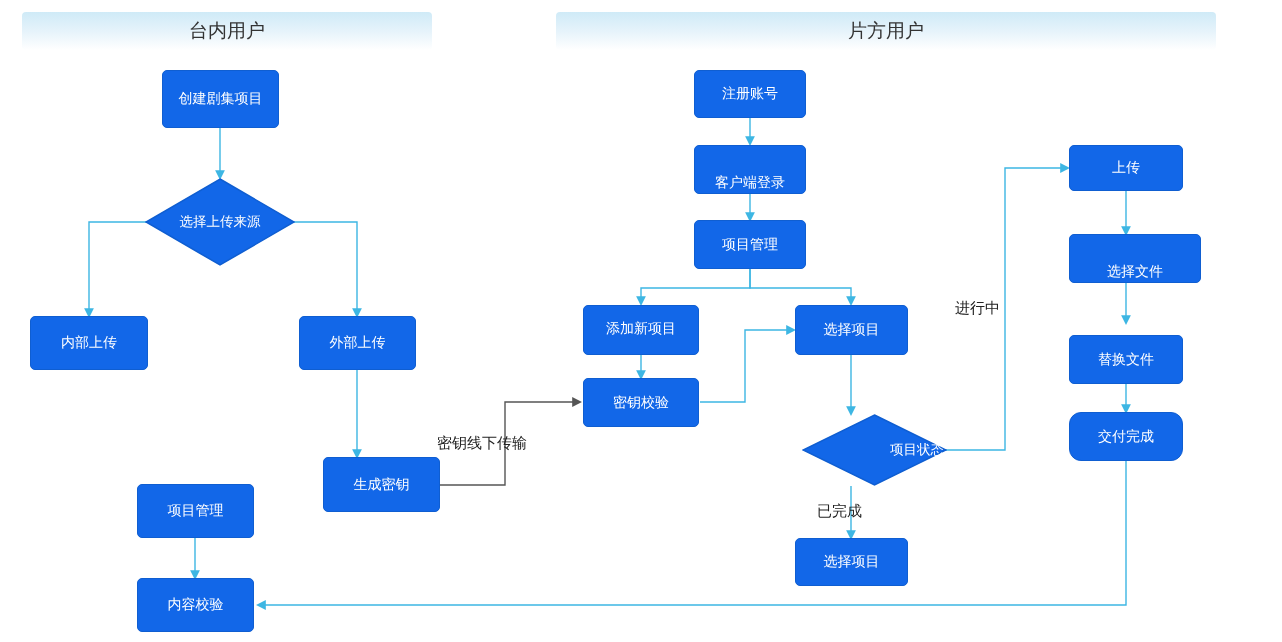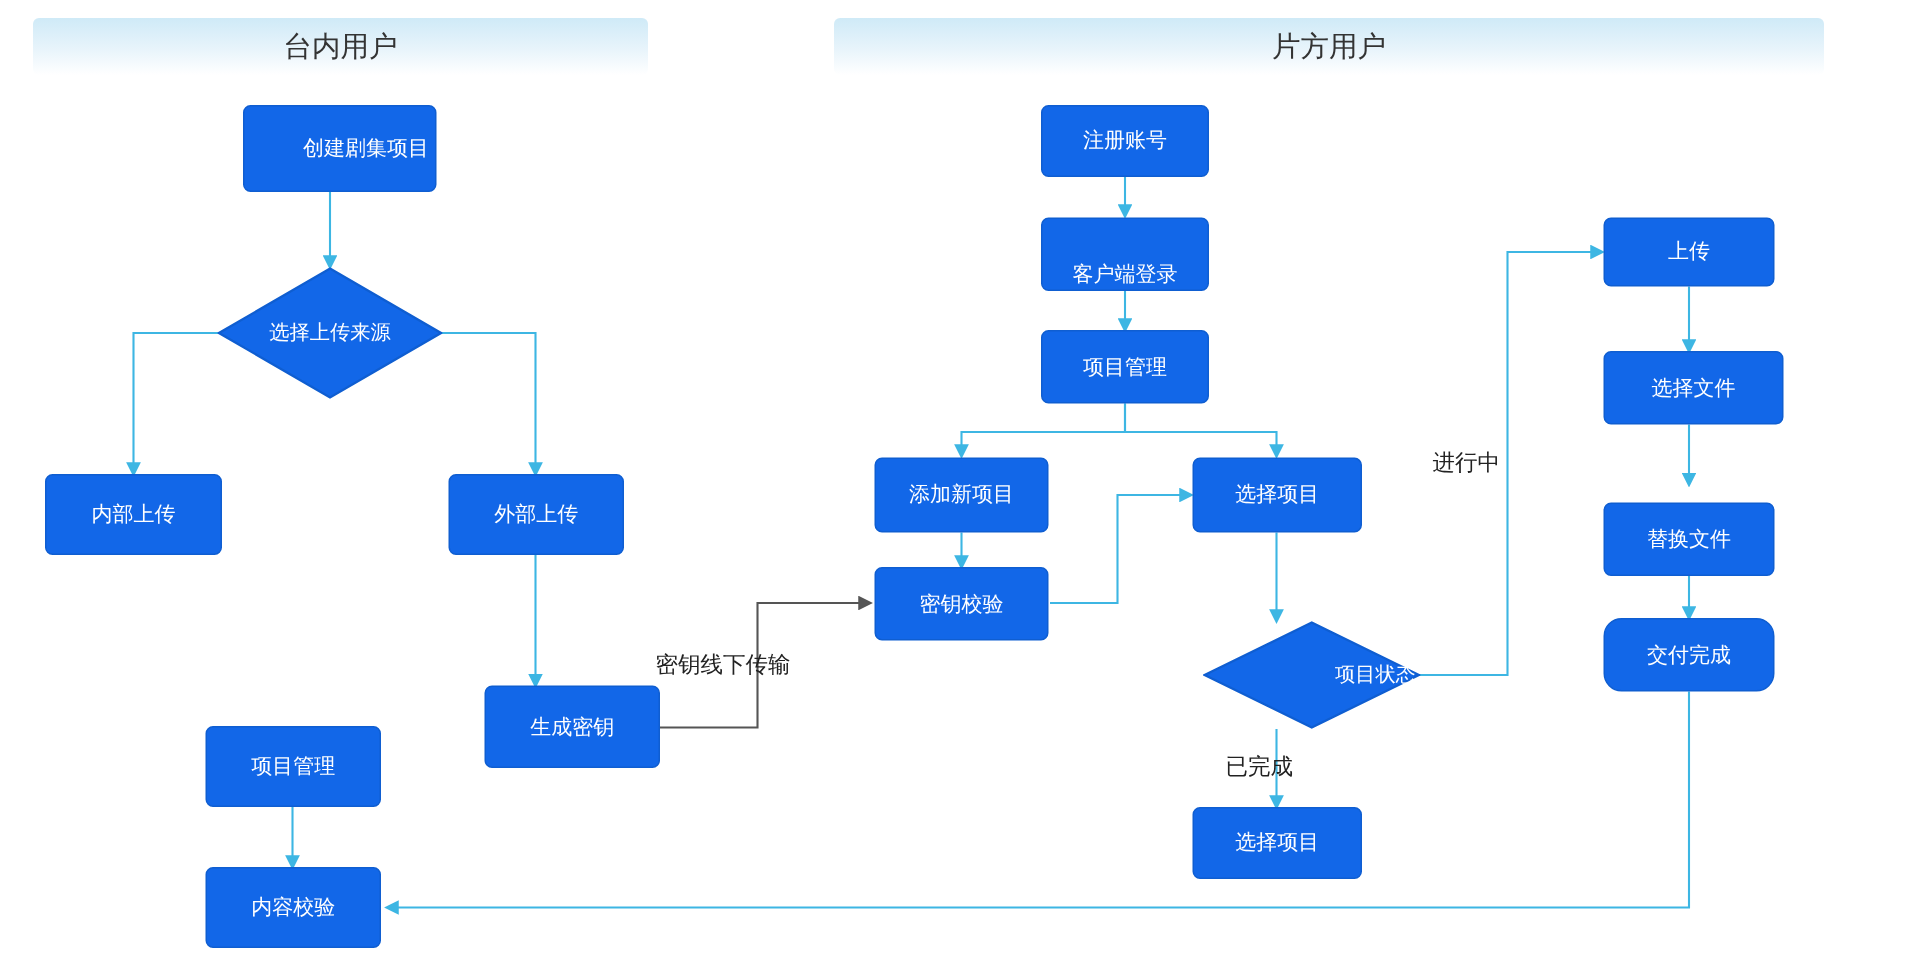--- a/index.html
+++ b/index.html
@@ -125,21 +125,21 @@
     <path class="ln" d="M 1126 461 L 1126 605 L 258 605" marker-end="url(#ah)"></path>
   </svg>
 
   <div class="header-banner" style="left:22px; top:12px; width:410px;">
     <span>台内用户</span>
   </div>
   <div class="header-banner" style="left:556px; top:12px; width:660px;">
     <span>片方用户</span>
   </div>
 
-  <div class="node" style="left:162px; top:70px; width:129px; height:58px;justify-content:flex-end;">
+  <div class="node" style="left:162px; top:70px; width:117px; height:58px;">
     <span>创建剧集项目</span>
   </div>
 
   <div class="diamond" style="left:145px; top:178px; width:150px; height:88px;">
     <svg class="shape" viewBox="0 0 150 88" preserveAspectRatio="none">
       <polygon points="75,1 149,44 75,87 1,44" fill="#1267e8" stroke="#0f5ed1" stroke-width="1.5"></polygon>
     </svg>
     <span class="dlabel">选择上传来源</span>
   </div>
 
@@ -168,21 +168,21 @@
   </div>
 
   <div class="node" style="left:694px; top:145px; width:112px; height:49px;align-items:flex-end;">
     <span>客户端登录</span>
   </div>
 
   <div class="node" style="left:694px; top:220px; width:112px; height:49px;">
     <span>项目管理</span>
   </div>
 
-  <div class="node" style="left:583px; top:305px; width:116px; height:50px;">
+  <div class="node" style="left:583px; top:305px; width:116px; height:50px;font-family:Liberation Mono, monospace;">
     <span>添加新项目</span>
   </div>
 
   <div class="node" style="left:795px; top:305px; width:113px; height:50px;">
     <span>选择项目</span>
   </div>
 
   <div class="node" style="left:583px; top:378px; width:116px; height:49px;">
     <span>密钥校验</span>
   </div>
@@ -195,21 +195,21 @@
   </div>
 
   <div class="node" style="left:795px; top:538px; width:113px; height:48px;">
     <span>选择项目</span>
   </div>
 
   <div class="node" style="left:1069px; top:145px; width:114px; height:46px;">
     <span>上传</span>
   </div>
 
-  <div class="node" style="left:1069px; top:234px; width:120px; height:49px;">
+  <div class="node" style="left:1069px; top:234px; width:132px; height:49px;align-items:flex-end;">
     <span>选择文件</span>
   </div>
 
   <div class="node" style="left:1069px; top:323px; width:114px; height:49px;margin-top:12px;">
     <span>替换文件</span>
   </div>
 
   <div class="node" style="left:1069px; top:412px; width:114px; height:49px;border-radius:12px;">
     <span>交付完成</span>
   </div>

